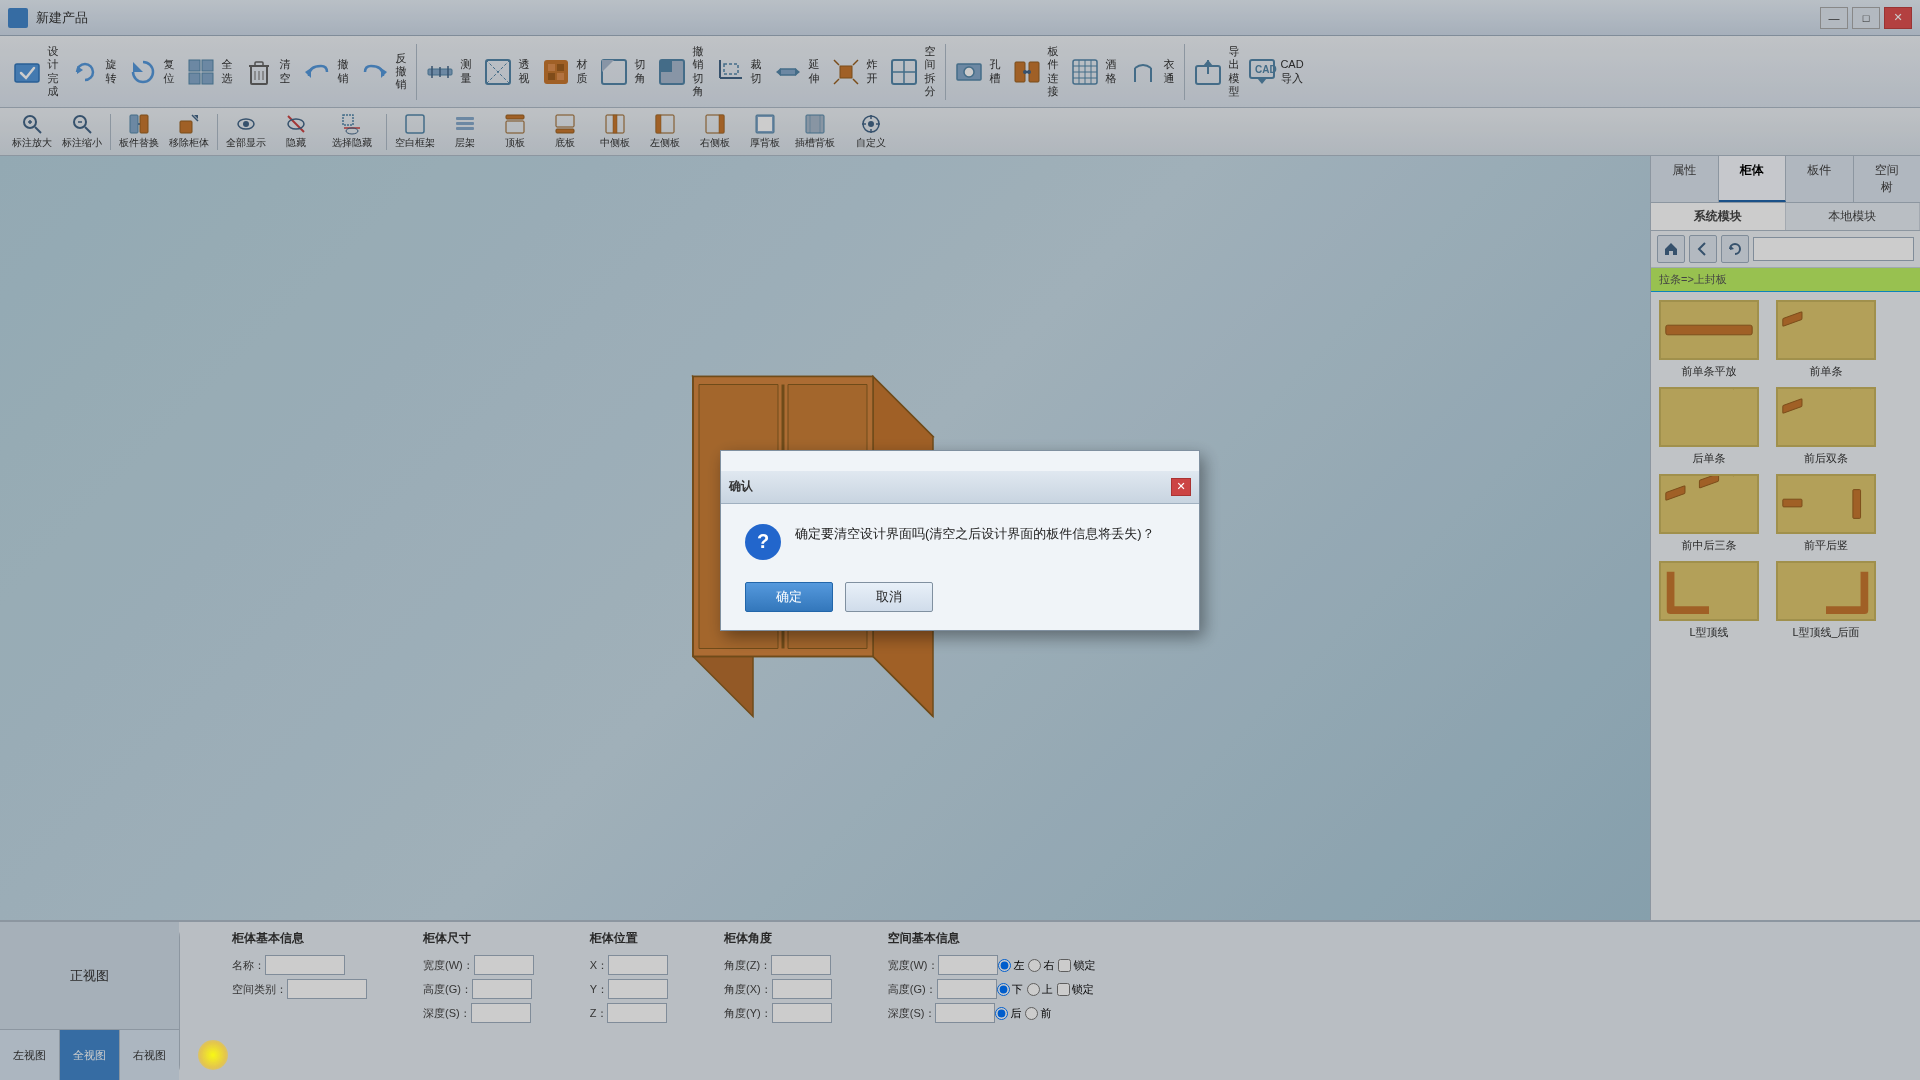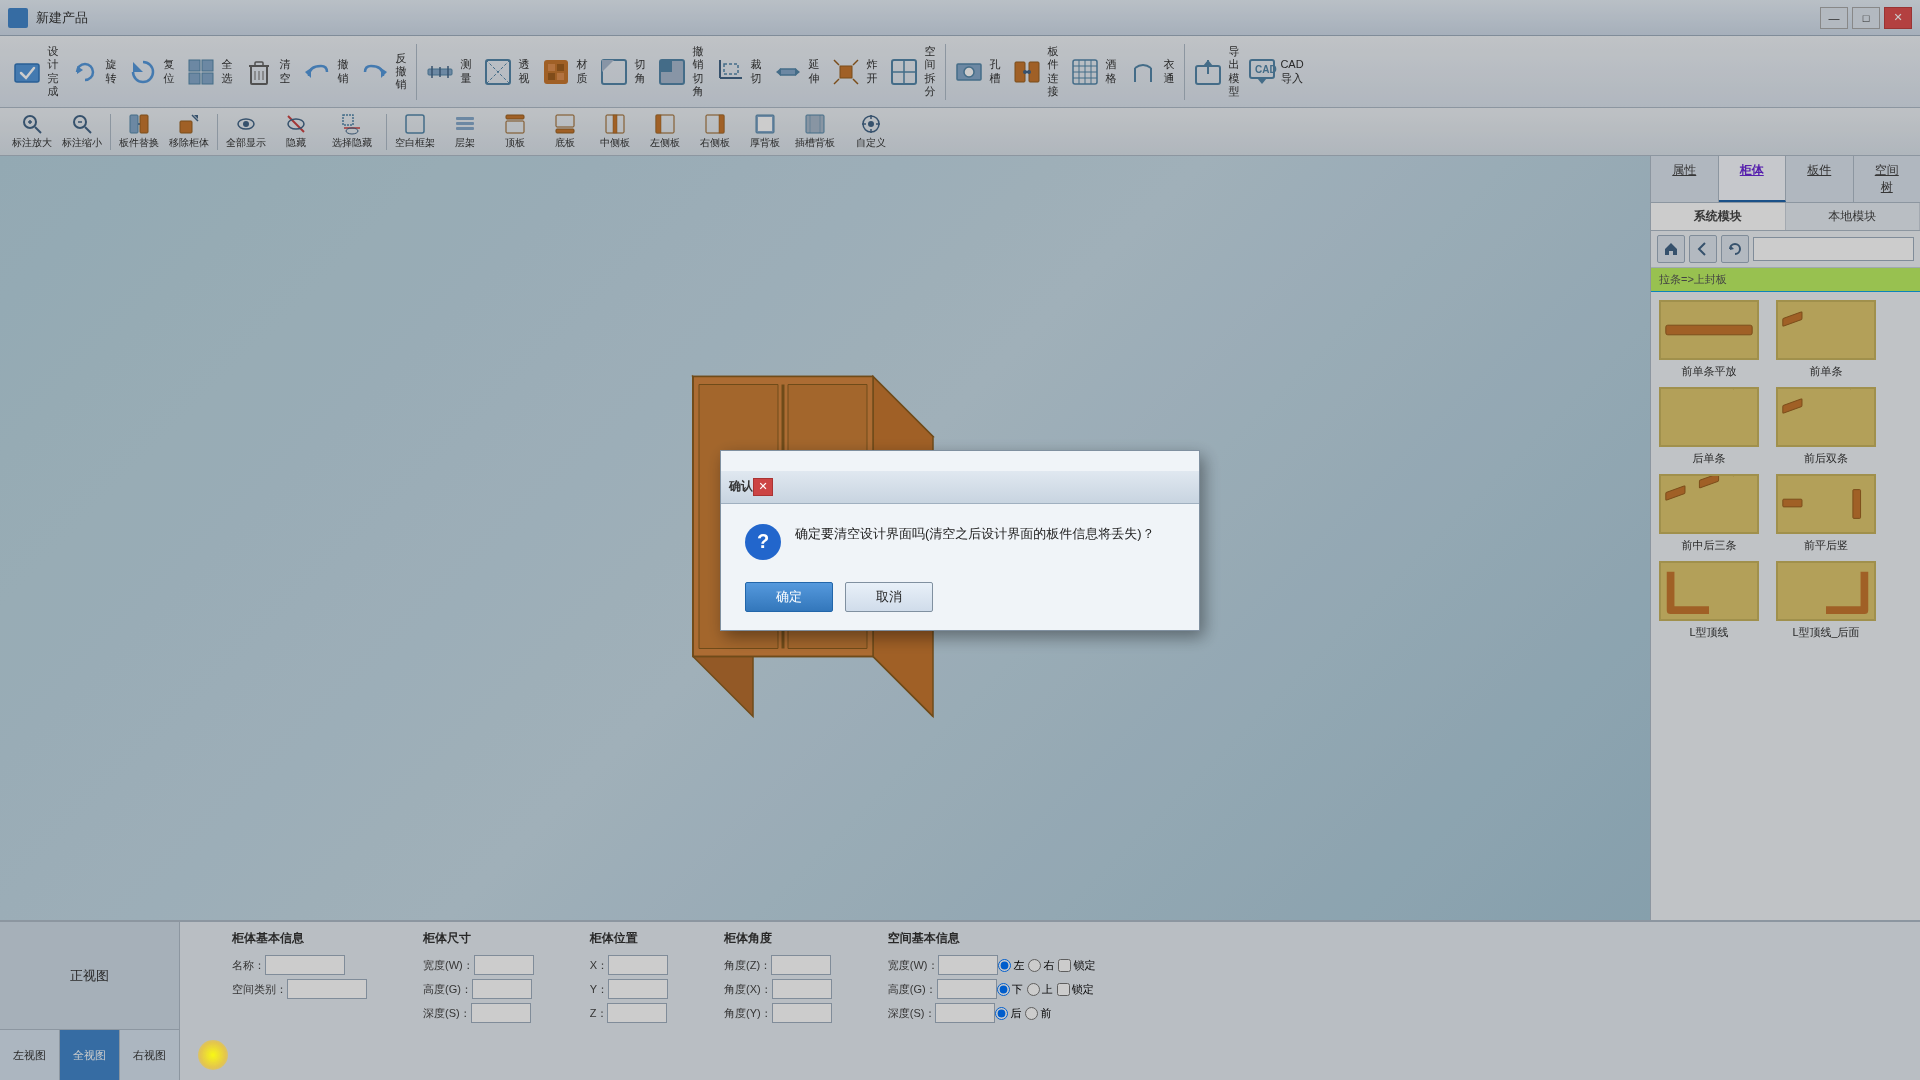--- a/index.html
+++ b/index.html
@@ -157,24 +157,23 @@
       border-bottom: 1px solid #b0bcc8;
     }
     .right-tab {
       flex: 1;
       text-align: center;
       padding: 6px 17px;
       font-size: 12px;
       cursor: pointer;
       border-right: 1px solid #b0bcc8;
       color: #444;
-      text-decoration: underline;
     }
     .right-tab:last-child { border-right: none; }
-    .right-tab.active { background: #f8fbff; font-weight: bold; color: #6d28d9; border-bottom: 2px solid #2266aa; }
+    .right-tab.active { background: #f8fbff; font-weight: bold; color: #000000; border-bottom: 2px solid #2266aa; }
 
     #right-subtabs {
       display: flex;
       background: #e8eef4;
       border-bottom: 1px solid #b0bcc8;
     }
     .right-subtab {
       flex: 1;
       text-align: center;
       padding: 5px 4px;
@@ -257,20 +256,21 @@
       height: 160px;
       background: #e8eef4;
       border-top: 2px solid #b0bcc8;
       display: flex;
     }
     #view-panel {
       width: 180px;
       border-right: 1px solid #b0bcc8;
       display: flex;
       flex-direction: column;
+      border-radius: 15px;
     }
     .view-top {
       flex: 1;
       display: flex;
       align-items: center;
       justify-content: center;
       background: #d0dce8;
       border-bottom: 1px solid #b0bcc8;
       font-size: 13px;
       color: #333;
@@ -343,20 +343,21 @@
       width: 480px;
       background: #f0f4f8;
       border: 1px solid #8090a0;
       box-shadow: 4px 6px 16px rgba(0,0,0,0.4);
     }
     #dialog-titlebar {
       height: 28px;
       background: linear-gradient(to bottom, #e0e8f0, #c8d4e0);
       display: flex;
       align-items: center;
+      justify-content: space-between;
       padding: 16px 8px;
       border-bottom: 1px solid #a0b0c0;
       margin-top: 20px;
     }
     #dialog-title {
       font-size: 12px;
       color: #333;
       font-weight: bold;
     }
     #dialog-close {

